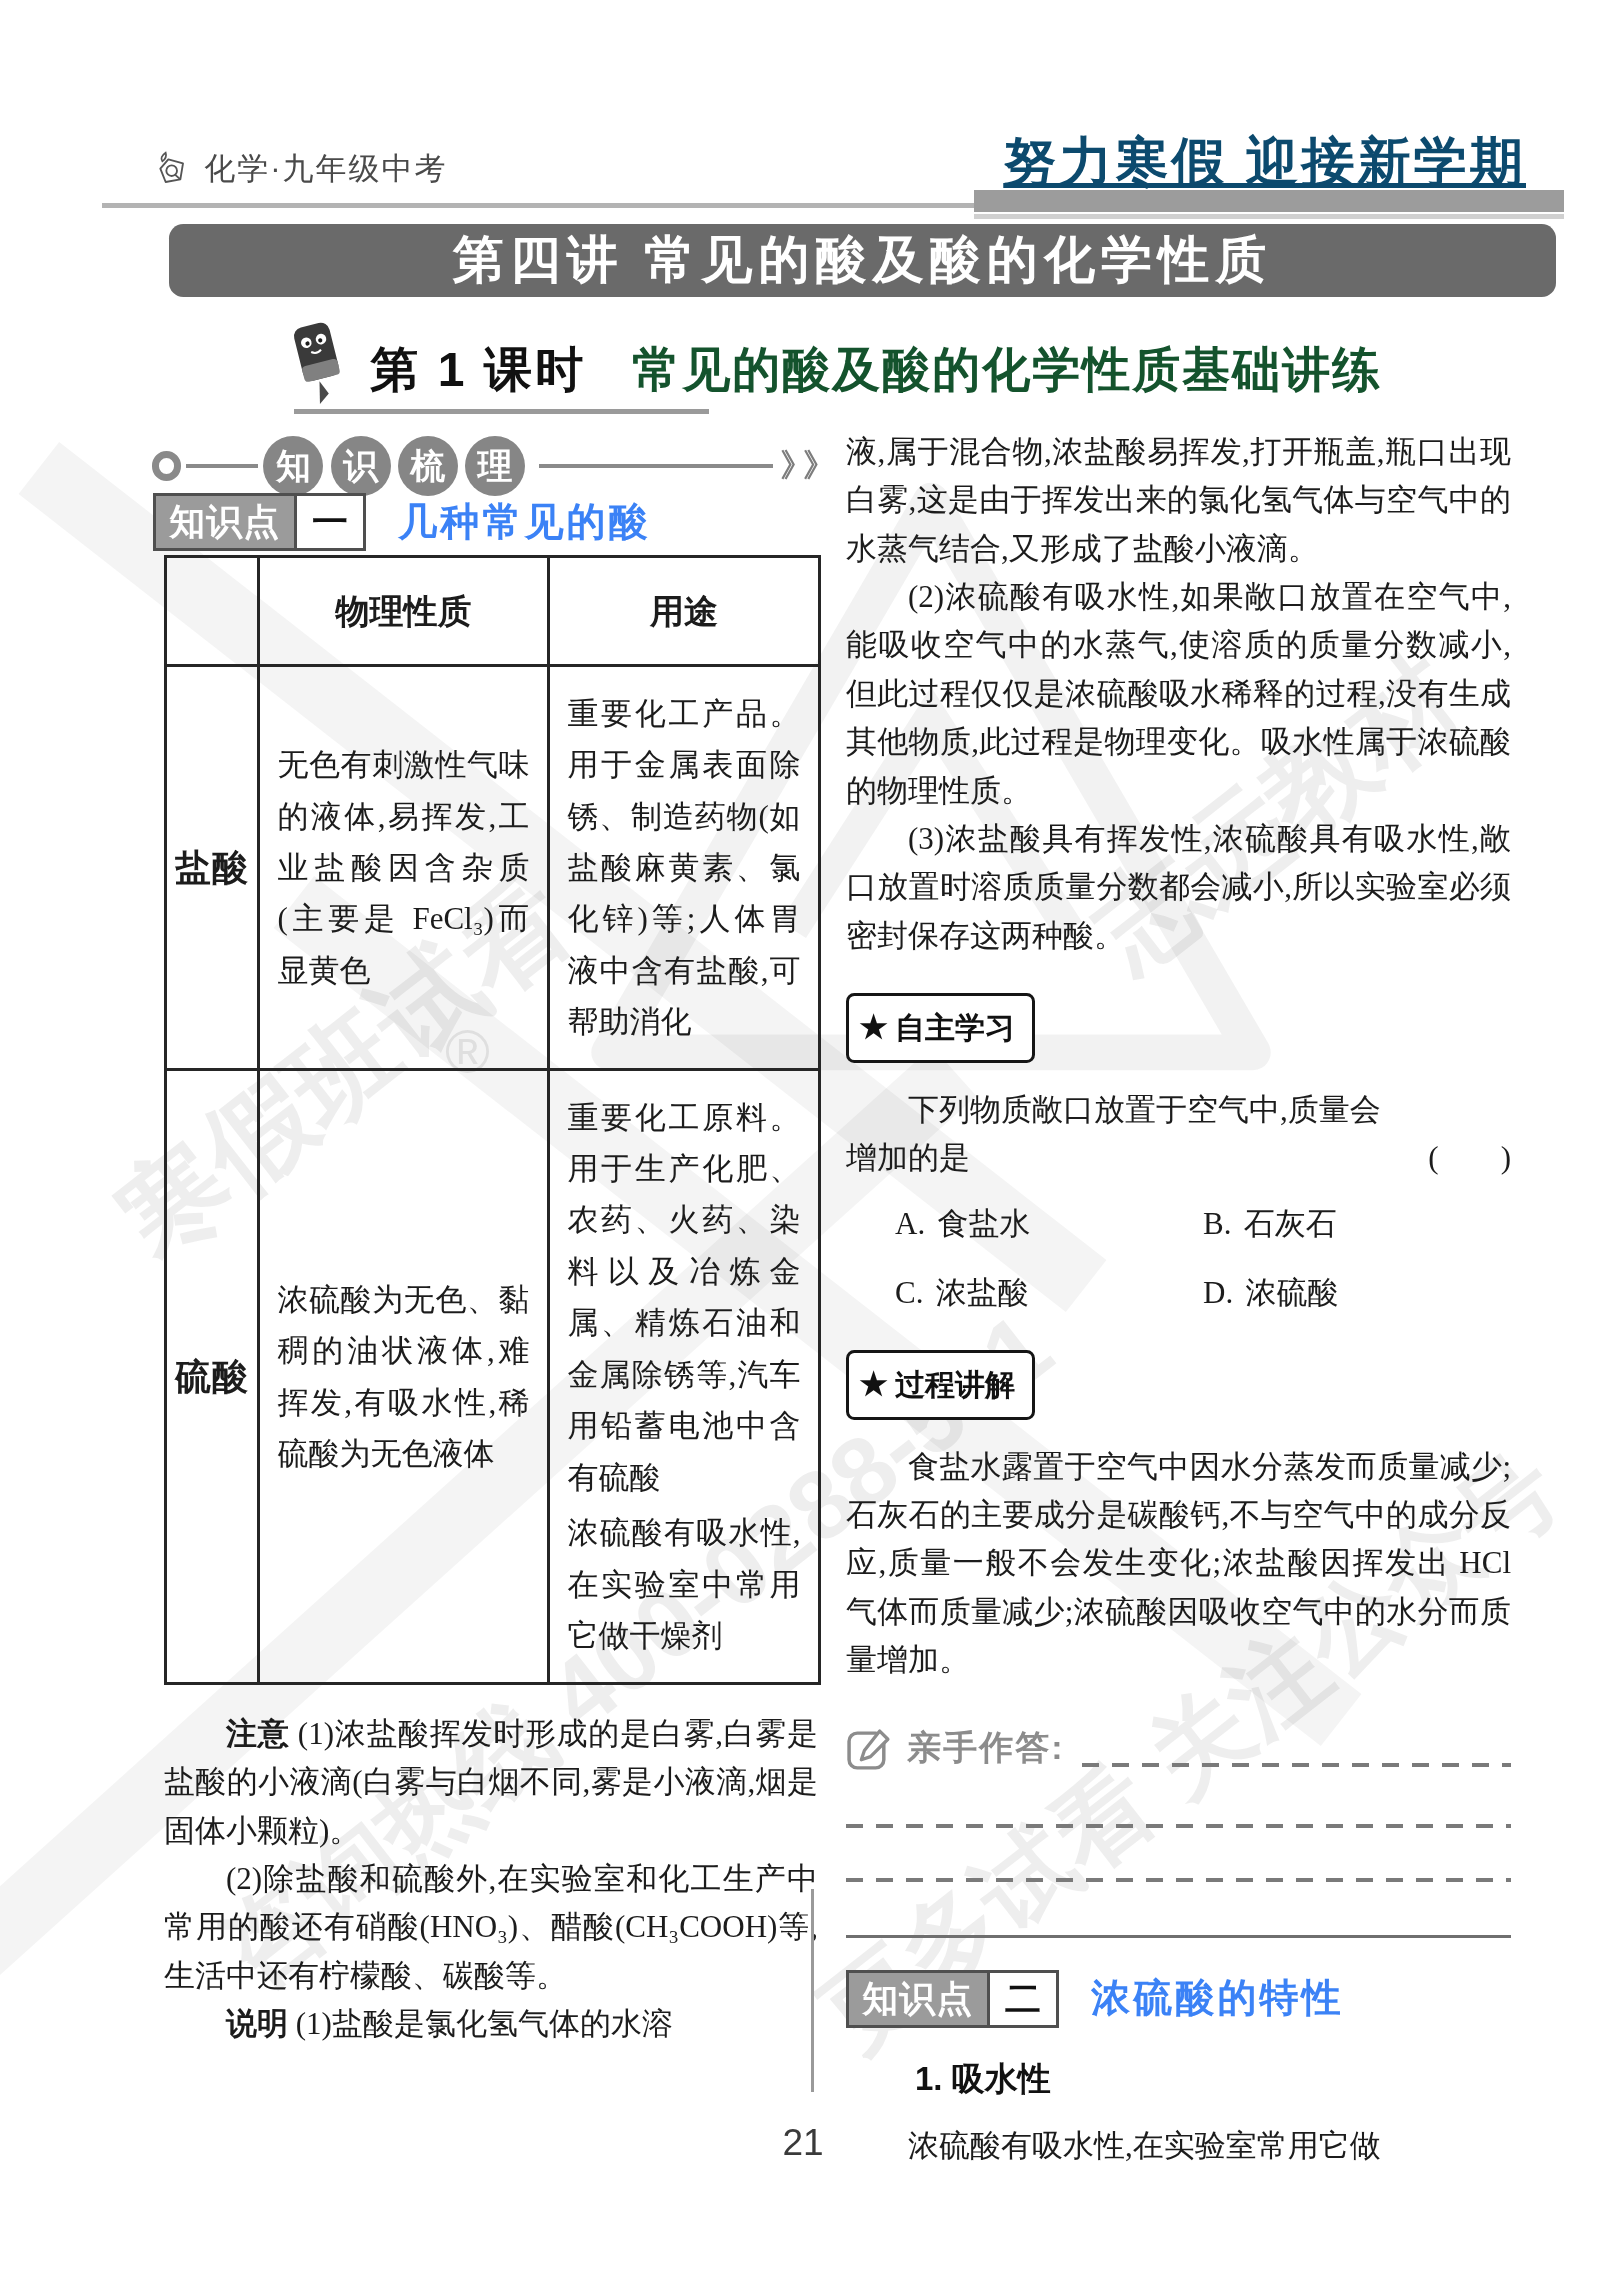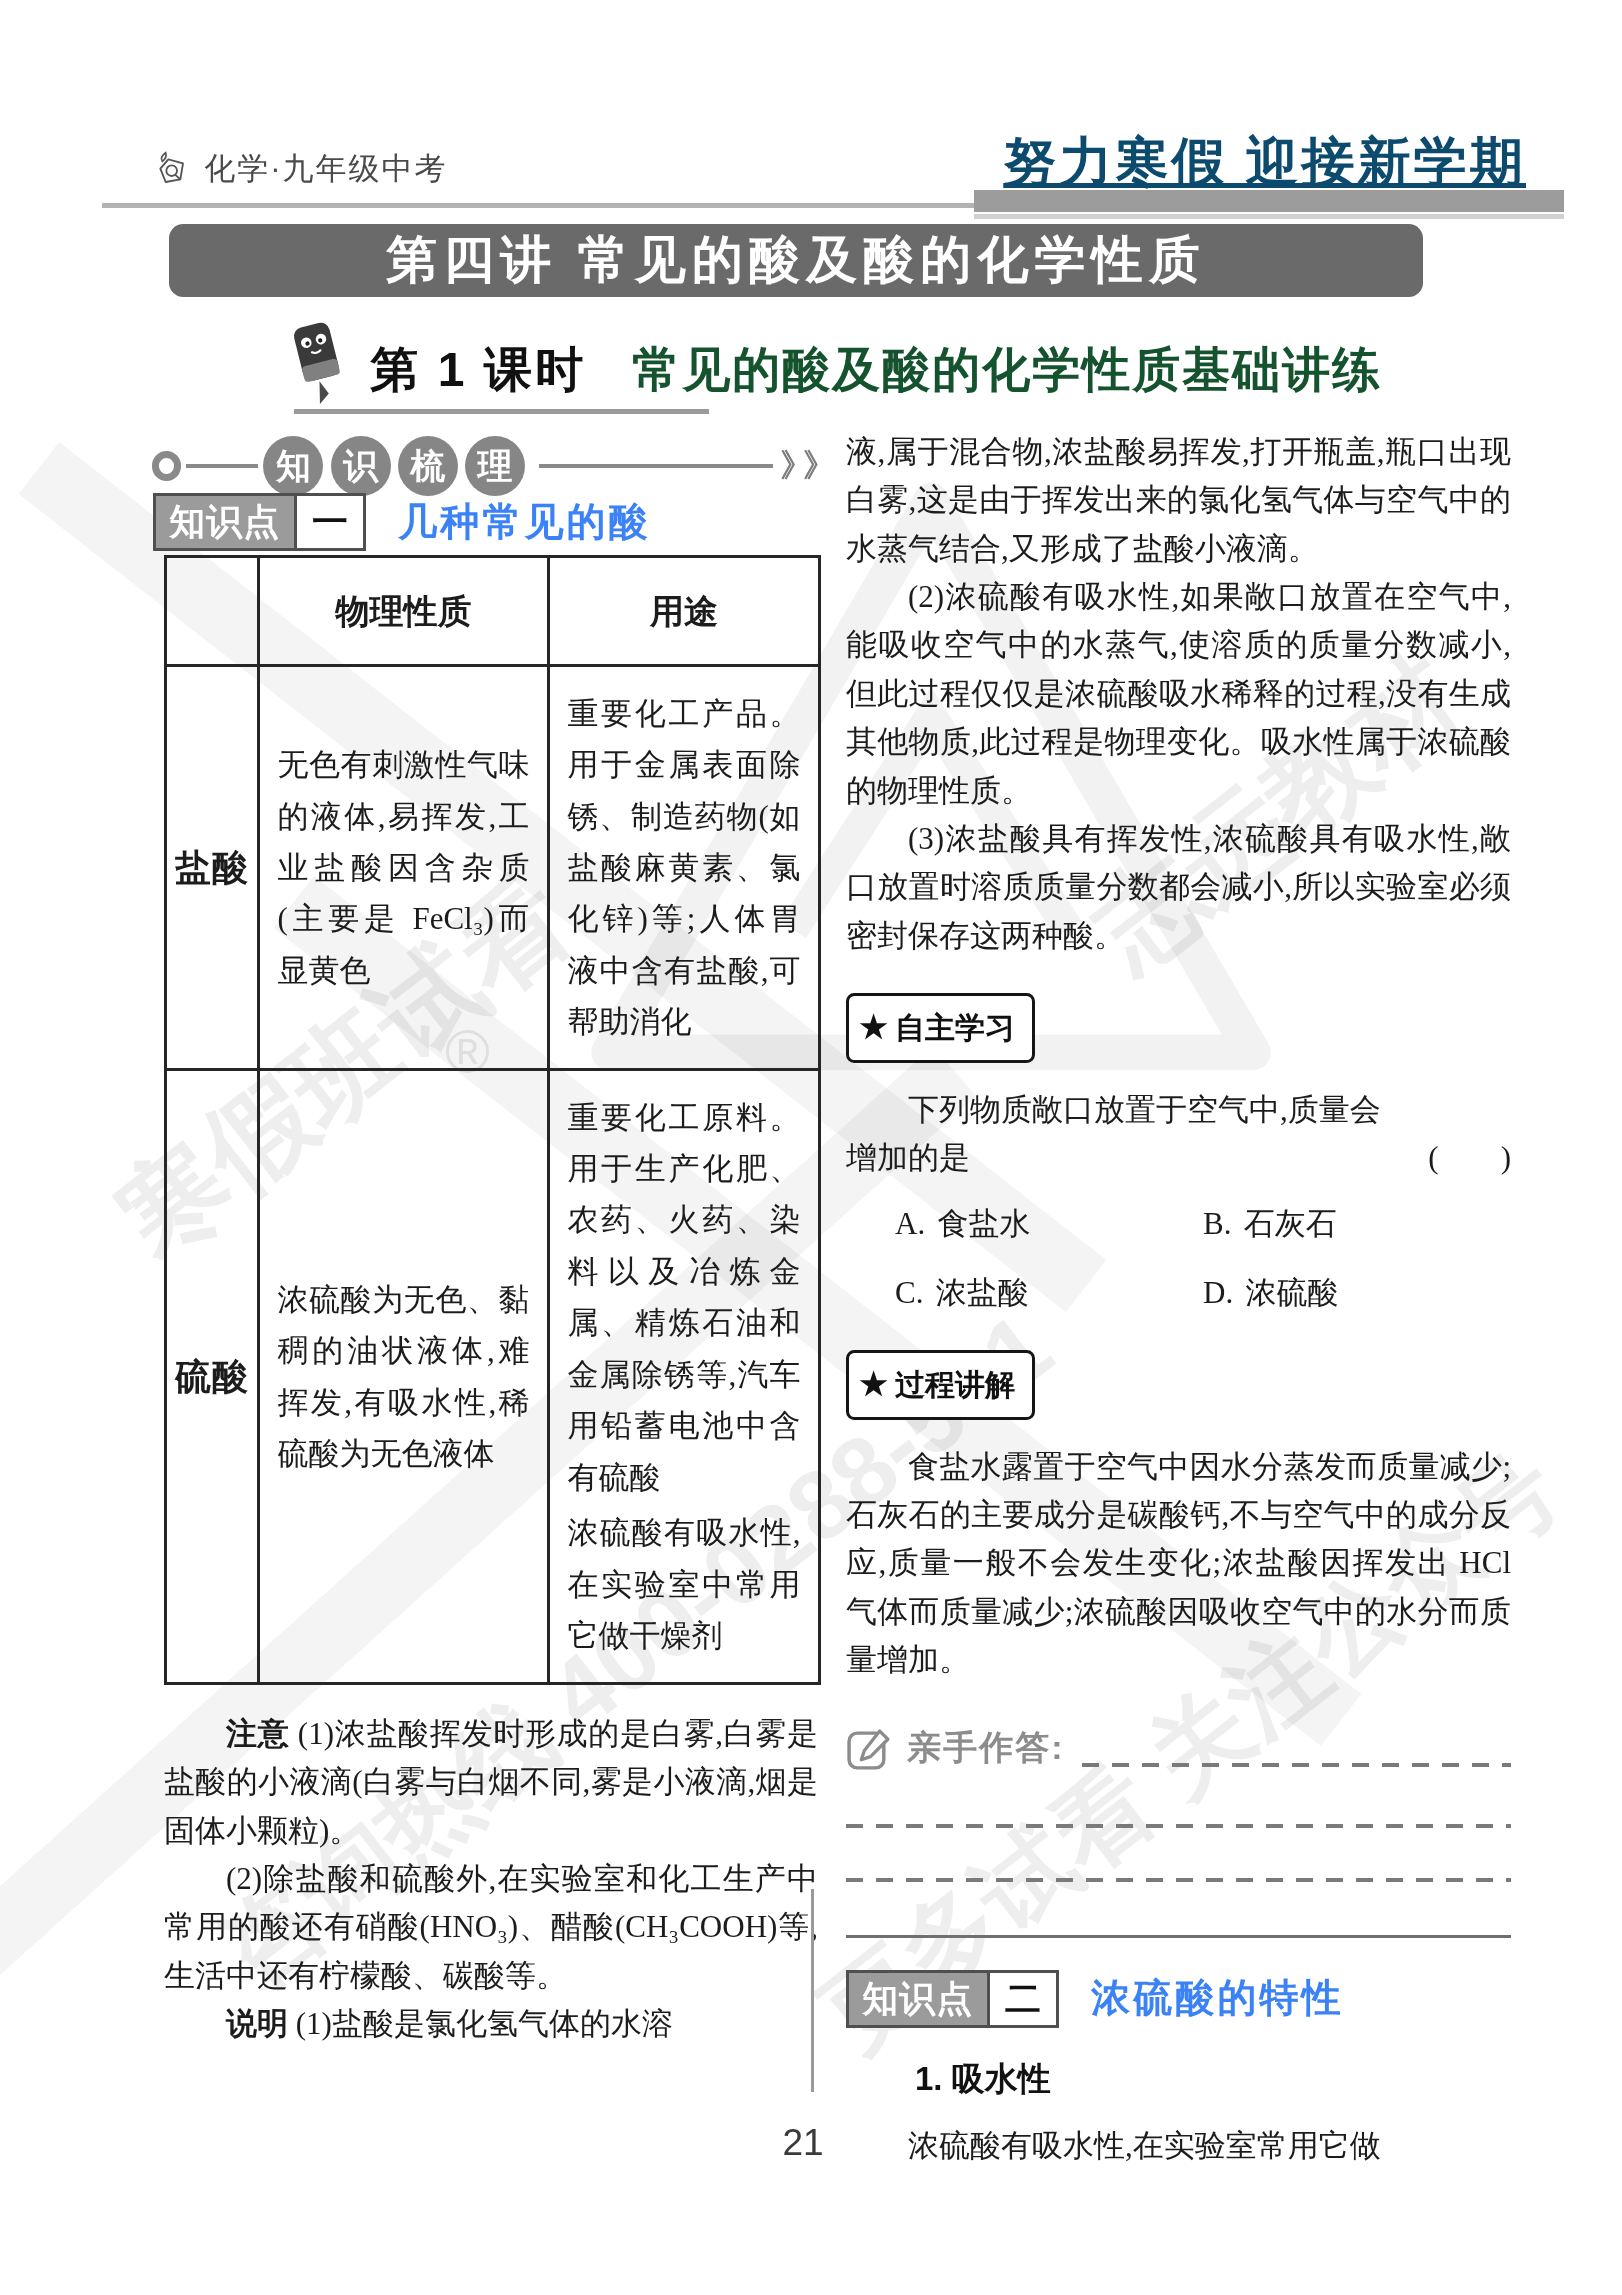--- a/index.html
+++ b/index.html
@@ -21,21 +21,21 @@
   
   .hdr-left{position:absolute;left:151px;top:148px;display:flex;align-items:flex-end;gap:13.3px;}
   .hdr-subject{font-family:"Liberation Sans",sans-serif;font-size:31px;color:#4a4a4a;letter-spacing:2px;}
   .hdr-slogan{position:absolute;right:97px;top:127px;font-family:"Liberation Sans",sans-serif;
     font-weight:bold;font-size:53px;letter-spacing:3.1px;}
   .rule-left{position:absolute;left:102px;top:203px;width:872px;height:4.6px;background:#b3b3b3;}
   .rule-right{position:absolute;left:974px;top:190px;width:590px;height:21.5px;background:#9c9c9c;}
   .rule-right-sub{position:absolute;left:974px;top:214px;width:590px;height:4.6px;background:#d0d0d0;}
 
   
-  .banner{position:absolute;left:169px;top:224px;width:1254px;height:73px;background:#6a6a6a;
+  .banner{position:absolute;left:169px;top:224px;width:1387px;height:73px;background:#6a6a6a;
     border-radius:14.3px;display:flex;align-items:center;justify-content:center;}
   .banner-text{color:#ffffff;font-family:"Liberation Sans",sans-serif;font-weight:bold;
     font-size:51px;letter-spacing:6.1px;}
 
   
   .lesson{position:absolute;left:284px;top:318px;display:flex;align-items:flex-end;}
   .lesson-label{font-family:"Liberation Sans",sans-serif;font-weight:bold;font-size:48px;
     color:#111;margin-left:15.3px;padding-bottom:9.2px;letter-spacing:3.1px;}
   .lesson-title{font-family:"Liberation Sans",sans-serif;font-weight:bold;font-size:48px;
     color:#14532d;margin-left:46px;padding-bottom:9.2px;letter-spacing:2px;}

